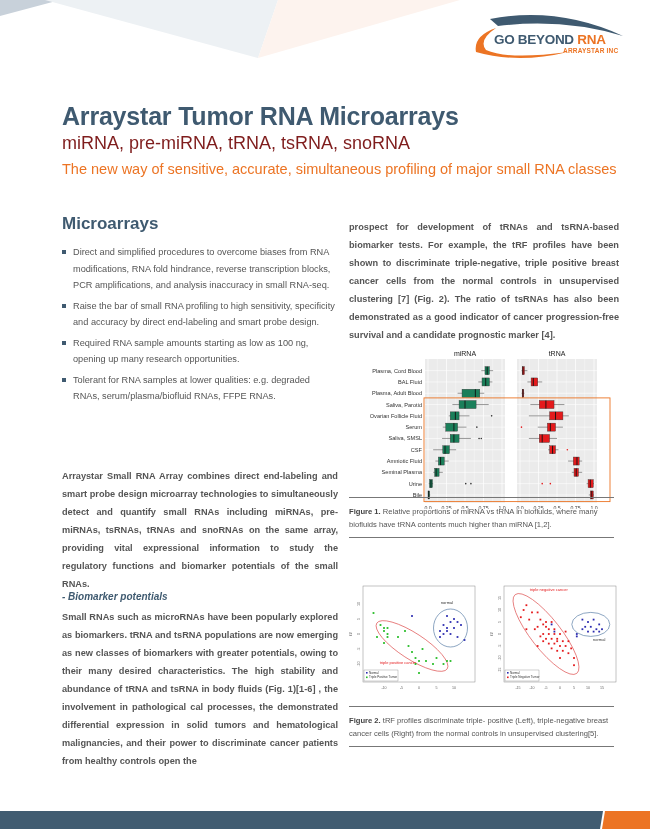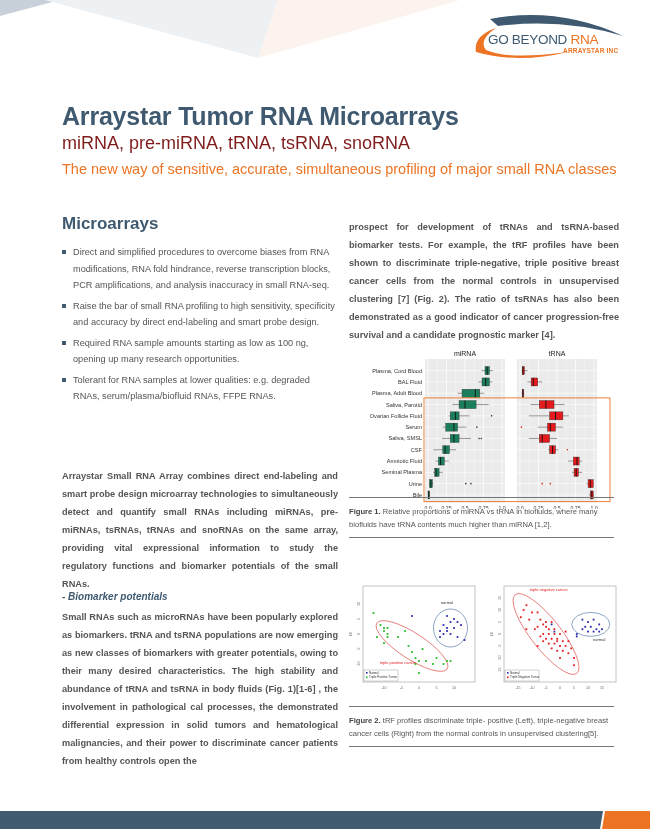--- a/index.html
+++ b/index.html
@@ -3,21 +3,21 @@
 <meta charset="utf-8">
 <style>
   * { box-sizing: border-box; margin: 0; padding: 0; }
   html, body { width: 650px; height: 839px; background: #ffffff; overflow: hidden; }
   body { position: relative; font-family: "Liberation Sans", "DejaVu Sans", sans-serif; color: #555; }
 
   .bg-shapes { position: absolute; left: 0; top: 0; width: 650px; height: 90px; }
 
   .logo { position: absolute; left: 468px; top: 14px; width: 170px; height: 50px; }
   .logo svg { position: absolute; left: 0; top: 0; }
-  .logo-main { position: absolute; left: 20px; top: 18px; font-weight: normal; font-size: 13.5px; color: #3f5a70; letter-spacing: -0.3px; white-space: nowrap; text-align: center; }
+  .logo-main { position: absolute; left: 26px; top: 18px; font-weight: bold; font-size: 13.5px; color: #3f5a70; letter-spacing: -0.3px; white-space: nowrap; text-align: center; }
   .logo-main .rna { color: #ec7424; }
   .logo-sub { position: absolute; left: 95px; top: 33px; font-size: 6.5px; font-weight: bold; color: #ec7424; letter-spacing: 0.2px; white-space: nowrap; }
 
   .title { position: absolute; left: 62px; top: 102px; font-size: 25px; font-weight: bold; color: #3f5a70; letter-spacing: -0.2px; white-space: nowrap; }
   .subtitle { position: absolute; left: 62px; top: 133px; font-size: 18px; color: #7f1d1d; white-space: nowrap; }
   .tagline { position: absolute; left: 62px; top: 161px; font-size: 14.5px; color: #ec7424; white-space: nowrap; }
 
   .h2 { position: absolute; left: 62px; top: 214px; font-size: 17px; font-weight: bold; color: #3f5a70; }
 
   .bullets { position: absolute; left: 62px; top: 244px; width: 276px; list-style: none; }

